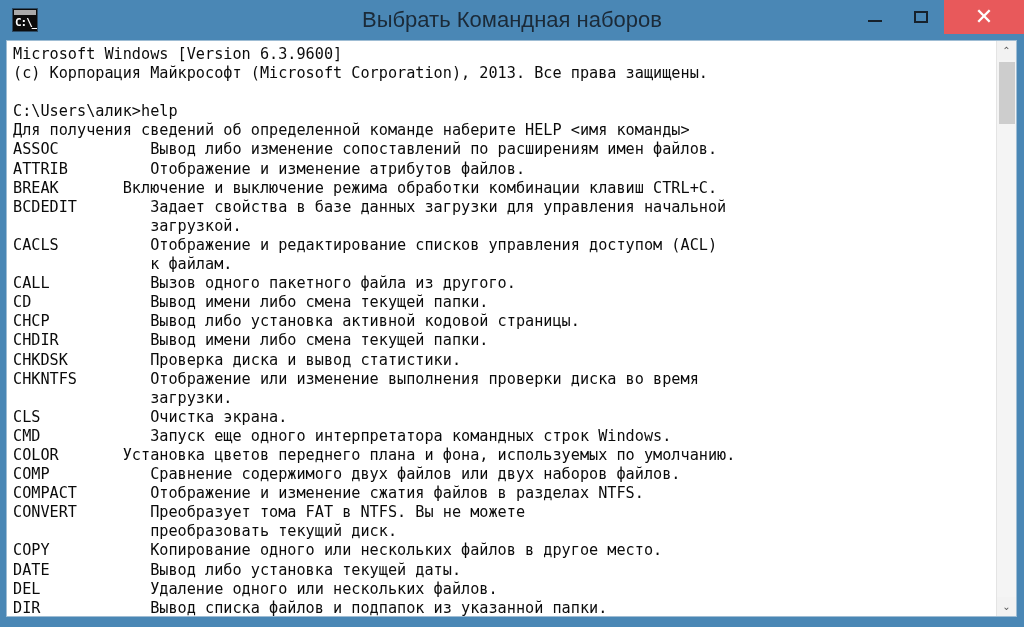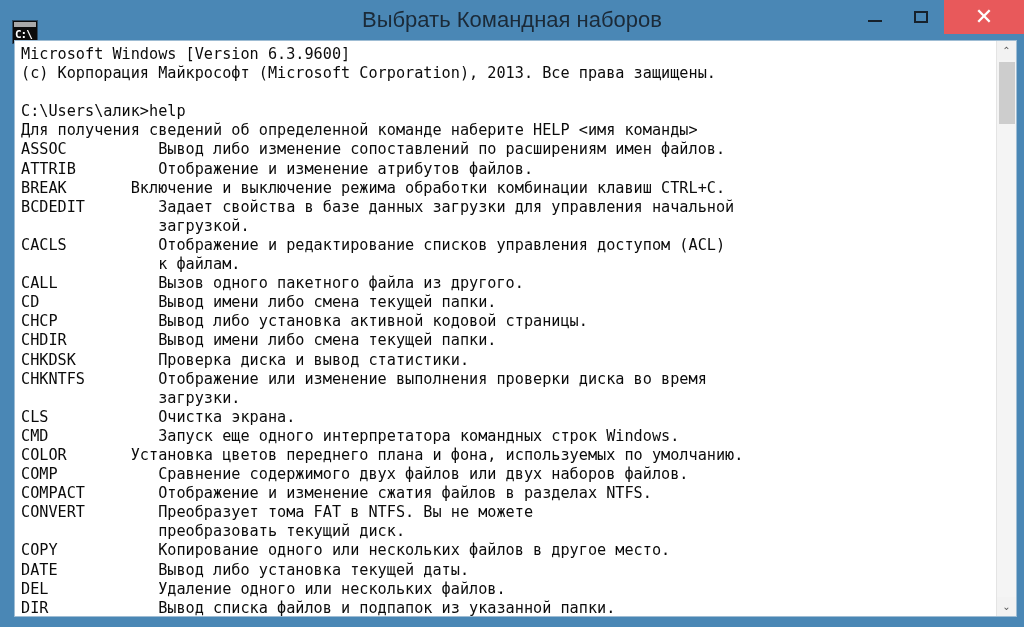--- a/index.html
+++ b/index.html
@@ -39,21 +39,20 @@
   #app-icon {
     position: absolute;
     left: 12px;
     top: 8px;
     width: 26px;
     height: 24px;
     background: #0c0c0c;
     border: 1px solid #2c4a63;
     box-sizing: border-box;
     overflow: hidden;
-    margin-top: 12px;
   }
   #app-icon .icon-titlestrip {
     height: 5px;
     background: #a9a9a9;
     margin: 1px 1px 0 1px;
   }
   #app-icon .icon-prompt {
     color: #ffffff;
     font-family: "DejaVu Sans Mono", monospace;
     font-size: 11px;
@@ -123,21 +122,21 @@
   #btn-close .glyph {
     color: #ffffff;
     font-size: 22px;
     font-weight: 300;
     line-height: 1;
   }
 
   
   #client {
     position: relative;
-    margin: 0 7px 10px 14px;
+    margin: 0 7px 10px 6px;
     flex: 1 1 auto;
     background: #ffffff;
     border: 1px solid #9fbdd4;
     box-sizing: border-box;
     display: flex;
     overflow: hidden;
   }
 
   
   #console {

